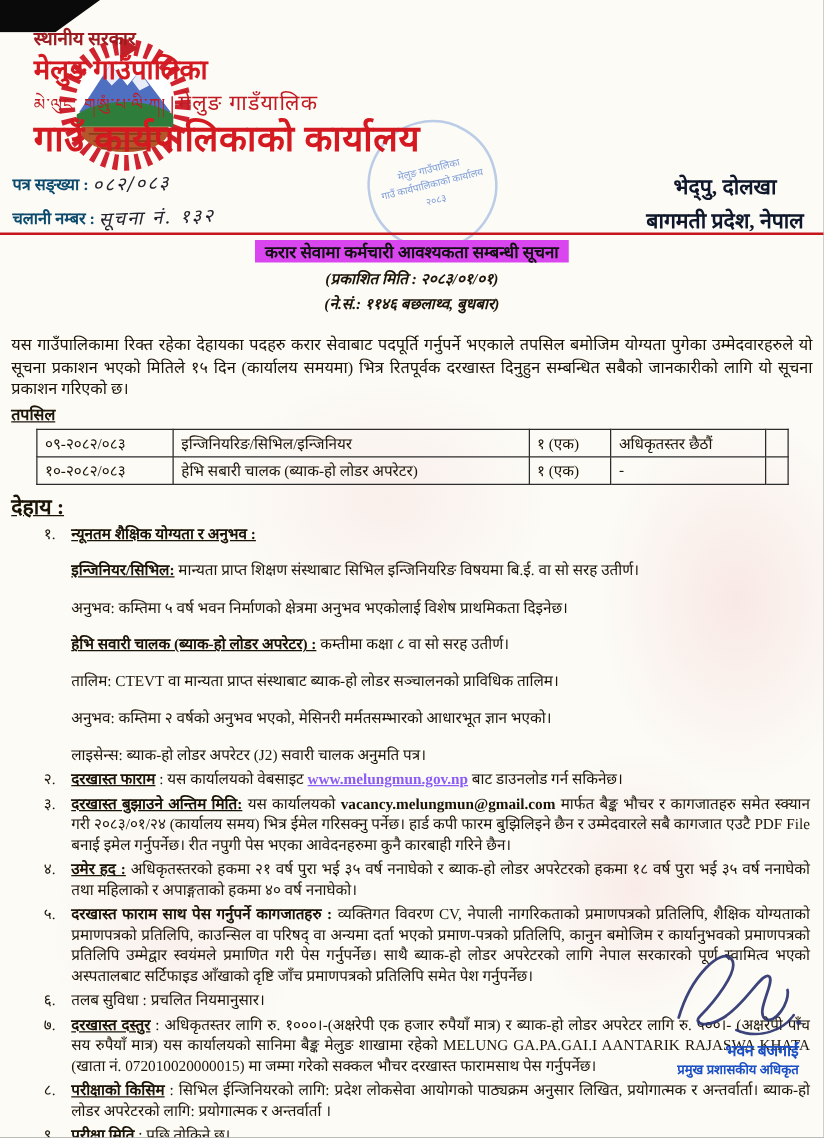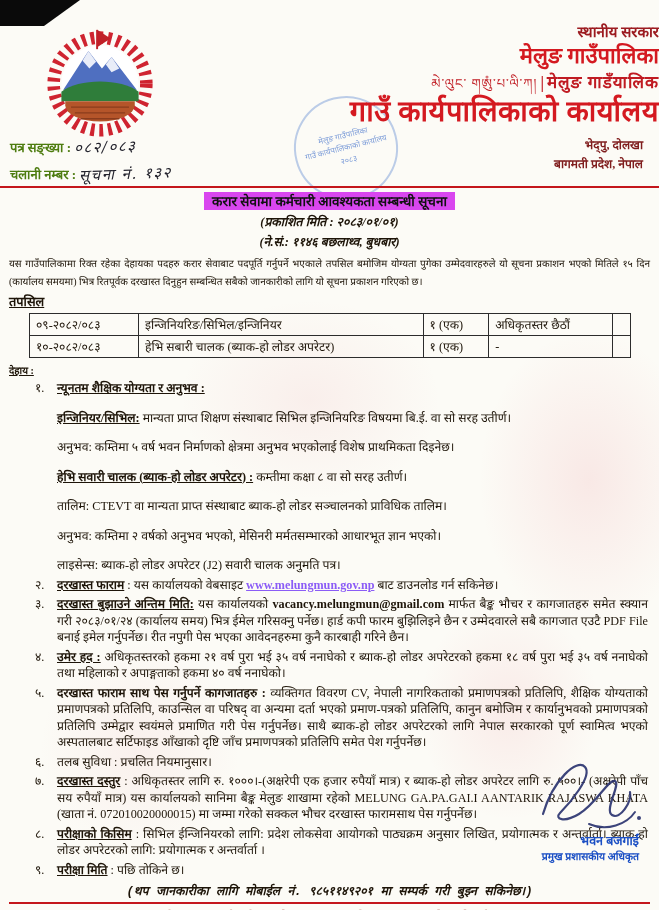--- a/index.html
+++ b/index.html
@@ -13,51 +13,51 @@
   .corner-artifact{position:absolute;left:0;top:0;width:80px;height:26px;background:#0a0a0a;
     clip-path:polygon(0 0,100% 0,55% 100%,0 100%);z-index:5;}
   .wm{position:absolute;border-radius:50%;pointer-events:none;z-index:0;}
   .wm1{right:-40px;top:330px;width:220px;height:300px;background:radial-gradient(closest-side,rgba(228,120,130,.14),rgba(228,120,130,0));}
   .wm2{right:60px;top:600px;width:180px;height:220px;background:radial-gradient(closest-side,rgba(228,120,130,.12),rgba(228,120,130,0));}
   .wm3{left:180px;top:300px;width:260px;height:200px;background:radial-gradient(closest-side,rgba(225,130,140,.10),rgba(225,130,140,0));}
   .wm4{left:40px;top:640px;width:200px;height:220px;background:radial-gradient(closest-side,rgba(225,130,140,.09),rgba(225,130,140,0));}
 
   
   .logo{position:absolute;left:42px;top:26px;z-index:2;}
-  .head-text{position:absolute;left:0;right:0;top:24px;text-align:right;padding-left:72px;z-index:2;line-height:1.15;}
+  .head-text{position:absolute;left:0;right:0;top:24px;text-align:left;padding-left:27px;z-index:2;line-height:1.15;}
   .govt-line{color:#9c1b20;font-weight:bold;font-size:15px;}
   .muni-name{color:#d41920;font-weight:bold;font-size:22px;margin-top:2px;}
   .tib-row{margin-top:4px;color:#c01b22;font-size:13px;}
   .tib{letter-spacing:1px;}
   .tib-bar{color:#c01b22;font-weight:bold;font-size:16px;padding:0 3px;}
-  .stylized{font-weight:bold;font-size:17px;color:#c01b22;letter-spacing:1px;}
+  .stylized{font-weight:normal;font-size:17px;color:#c01b22;letter-spacing:1px;}
   .office-name{color:#d41920;font-weight:bold;font-size:29px;margin-top:3px;letter-spacing:.5px;}
   .refs{position:absolute;left:10px;top:136px;z-index:2;font-size:13px;}
   .refs .row{margin-bottom:7px;}
-  .ref-label{color:#4d7c0f;font-weight:bold;}
+  .ref-label{color:#0c4a6e;font-weight:bold;}
   .hand{font-style:italic;color:#23232d;font-size:15px;letter-spacing:1.5px;display:inline-block;transform:rotate(-2deg);font-family:"DejaVu Serif",serif;}
-  .addr{position:absolute;right:16px;top:136px;z-index:2;text-align:right;color:#7f1d1d;font-weight:bold;font-size:12px;line-height:1.6;}
+  .addr{position:absolute;right:16px;top:136px;z-index:2;text-align:center;color:#0f172a;font-weight:bold;font-size:17px;line-height:1.6;}
   .stamp{position:absolute;left:294px;top:96px;width:100px;height:100px;border:2.5px solid rgba(70,120,205,.45);
     border-radius:50%;transform:rotate(-14deg);z-index:1;opacity:.8;
     display:flex;flex-direction:column;align-items:center;justify-content:center;gap:3px;
     color:rgba(55,105,200,.8);font-size:8px;text-align:center;line-height:1.2;}
   .rule-red{position:absolute;left:0;right:0;top:186px;height:2px;background:#c4161c;z-index:2;}
 
   
   .content{position:absolute;left:0;right:0;top:192px;padding:0 9px;z-index:2;}
   .n-title-wrap{text-align:center;}
   .n-title{display:inline-block;background:#d946ef;color:#111;font-weight:bold;font-size:13.5px;padding:0 8px;}
   .n-date{text-align:center;font-weight:bold;font-style:italic;font-size:12.3px;margin-top:3px;}
-  .intro{font-size:10px;line-height:17.5px;text-align:justify;margin-top:5px;}
+  .intro{font-size:13px;line-height:17.5px;text-align:justify;margin-top:16px;}
   .tapasil{font-weight:bold;text-decoration:underline;font-size:12.8px;margin-top:2px;}
   table.vac{border-collapse:collapse;margin:3px 0 0 20px;width:602px;}
   table.vac th,table.vac td{border:1.3px solid #2c2c2c;font-size:12.2px;padding:1px 6px;height:19px;text-align:left;font-weight:normal;}
   table.vac th{font-weight:600;}
   .c0{width:100px;}.c1{width:228px;}.c2{width:62px;}.c3{width:100px;}.c4{width:80px;}
-  .dehaya{font-weight:bold;text-decoration:underline;font-size:10px;margin:5px 0 3px 0;}
+  .dehaya{font-weight:bold;text-decoration:underline;font-size:17px;margin:5px 0 3px 0;}
   .item{display:flex;margin-bottom:3px;font-size:12.2px;line-height:16.5px;}
   .item .no{flex:none;width:48px;padding-left:26px;box-sizing:border-box;}
   .item .ibody{flex:1;text-align:justify;padding-right:2px;}
   .sub{margin-top:13px;}
   .lu{font-weight:bold;text-decoration:underline;}
   .lb{font-weight:600;}
   .lnk{font-weight:bold;text-decoration:underline;color:#8b5cf6;}
   .eml{font-weight:bold;}
   .note-line{text-align:center;font-weight:bold;font-style:italic;font-size:12.3px;margin-top:4px;font-family:Liberation Mono, monospace;}
   .foot-rule{height:2px;background:#c4161c;margin-top:3px;}

